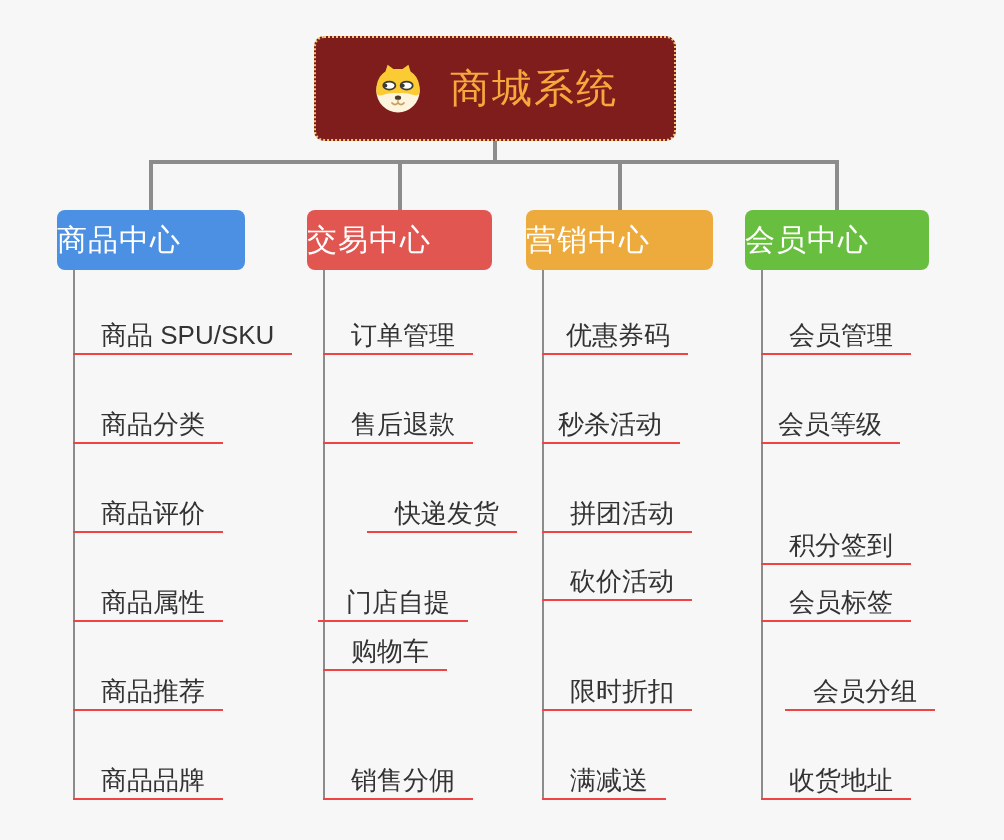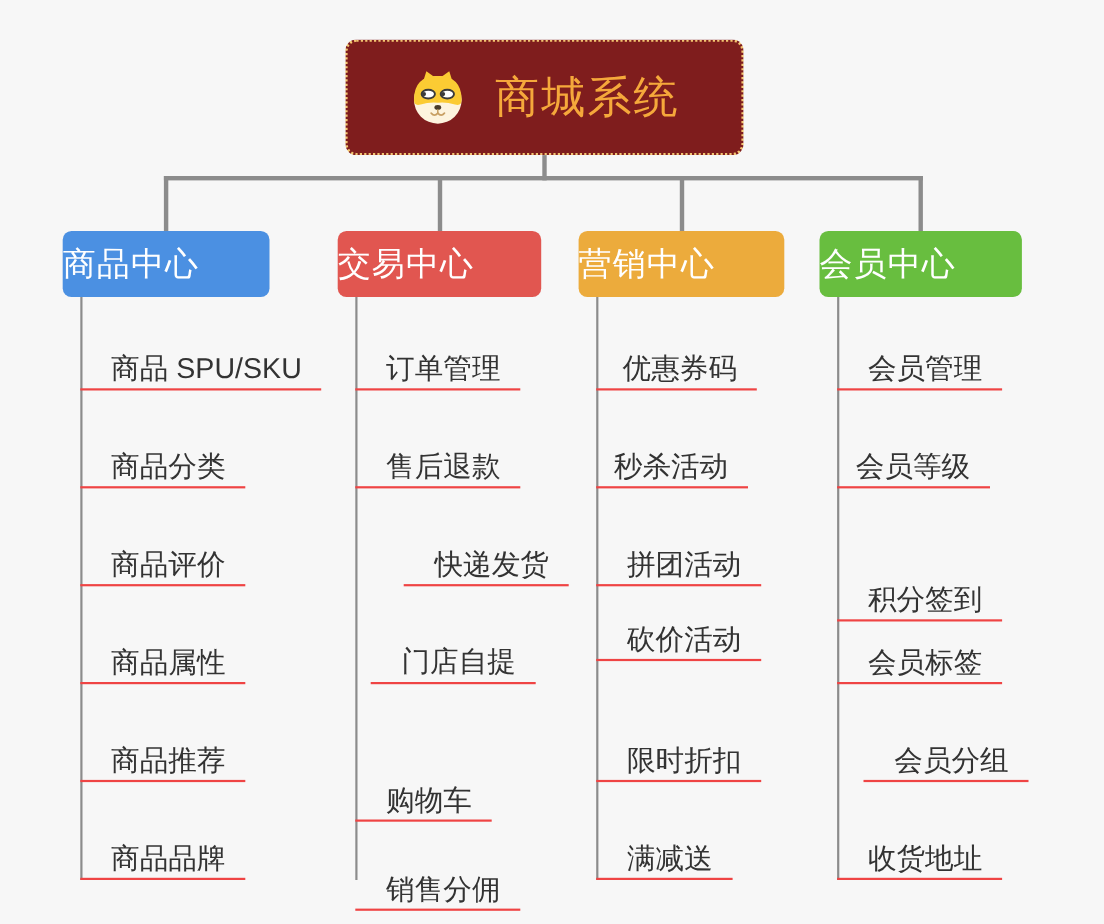--- a/index.html
+++ b/index.html
@@ -126,29 +126,29 @@
   </div>
 
   <div class="item" style="left: 323px; top: 409px;">
     <span>售后退款</span>
   </div>
 
   <div class="item" style="left: 323px; top: 498px; margin-left: 44px;">
     <span>快递发货</span>
   </div>
 
-  <div class="item" style="left: 337px; top: 587px; font-family: Liberation Serif, serif;">
+  <div class="item" style="left: 318px; top: 587px;">
     <span>门店自提</span>
   </div>
 
-  <div class="item" style="left: 323px; top: 712px;">
+  <div class="item" style="left: 323px; top: 636px;">
     <span>购物车</span>
   </div>
 
-  <div class="item" style="left: 323px; top: 765px; margin-top: 28px;">
+  <div class="item" style="left: 323px; top: 765px;">
     <span>销售分佣</span>
   </div>
 
   <div class="line drop" style="left: 618px; height: 50px;"></div>
   <div class="header" style="left: 526px; width: 187px; background: rgb(236, 171, 60);">
     <span>营销中心</span>
   </div>
   <div class="line trunk" style="left: 542px; top: 270px; height: 530px;"></div>
 
   <div class="item" style="left: 542px; top: 320px; padding-left: 24px;">

